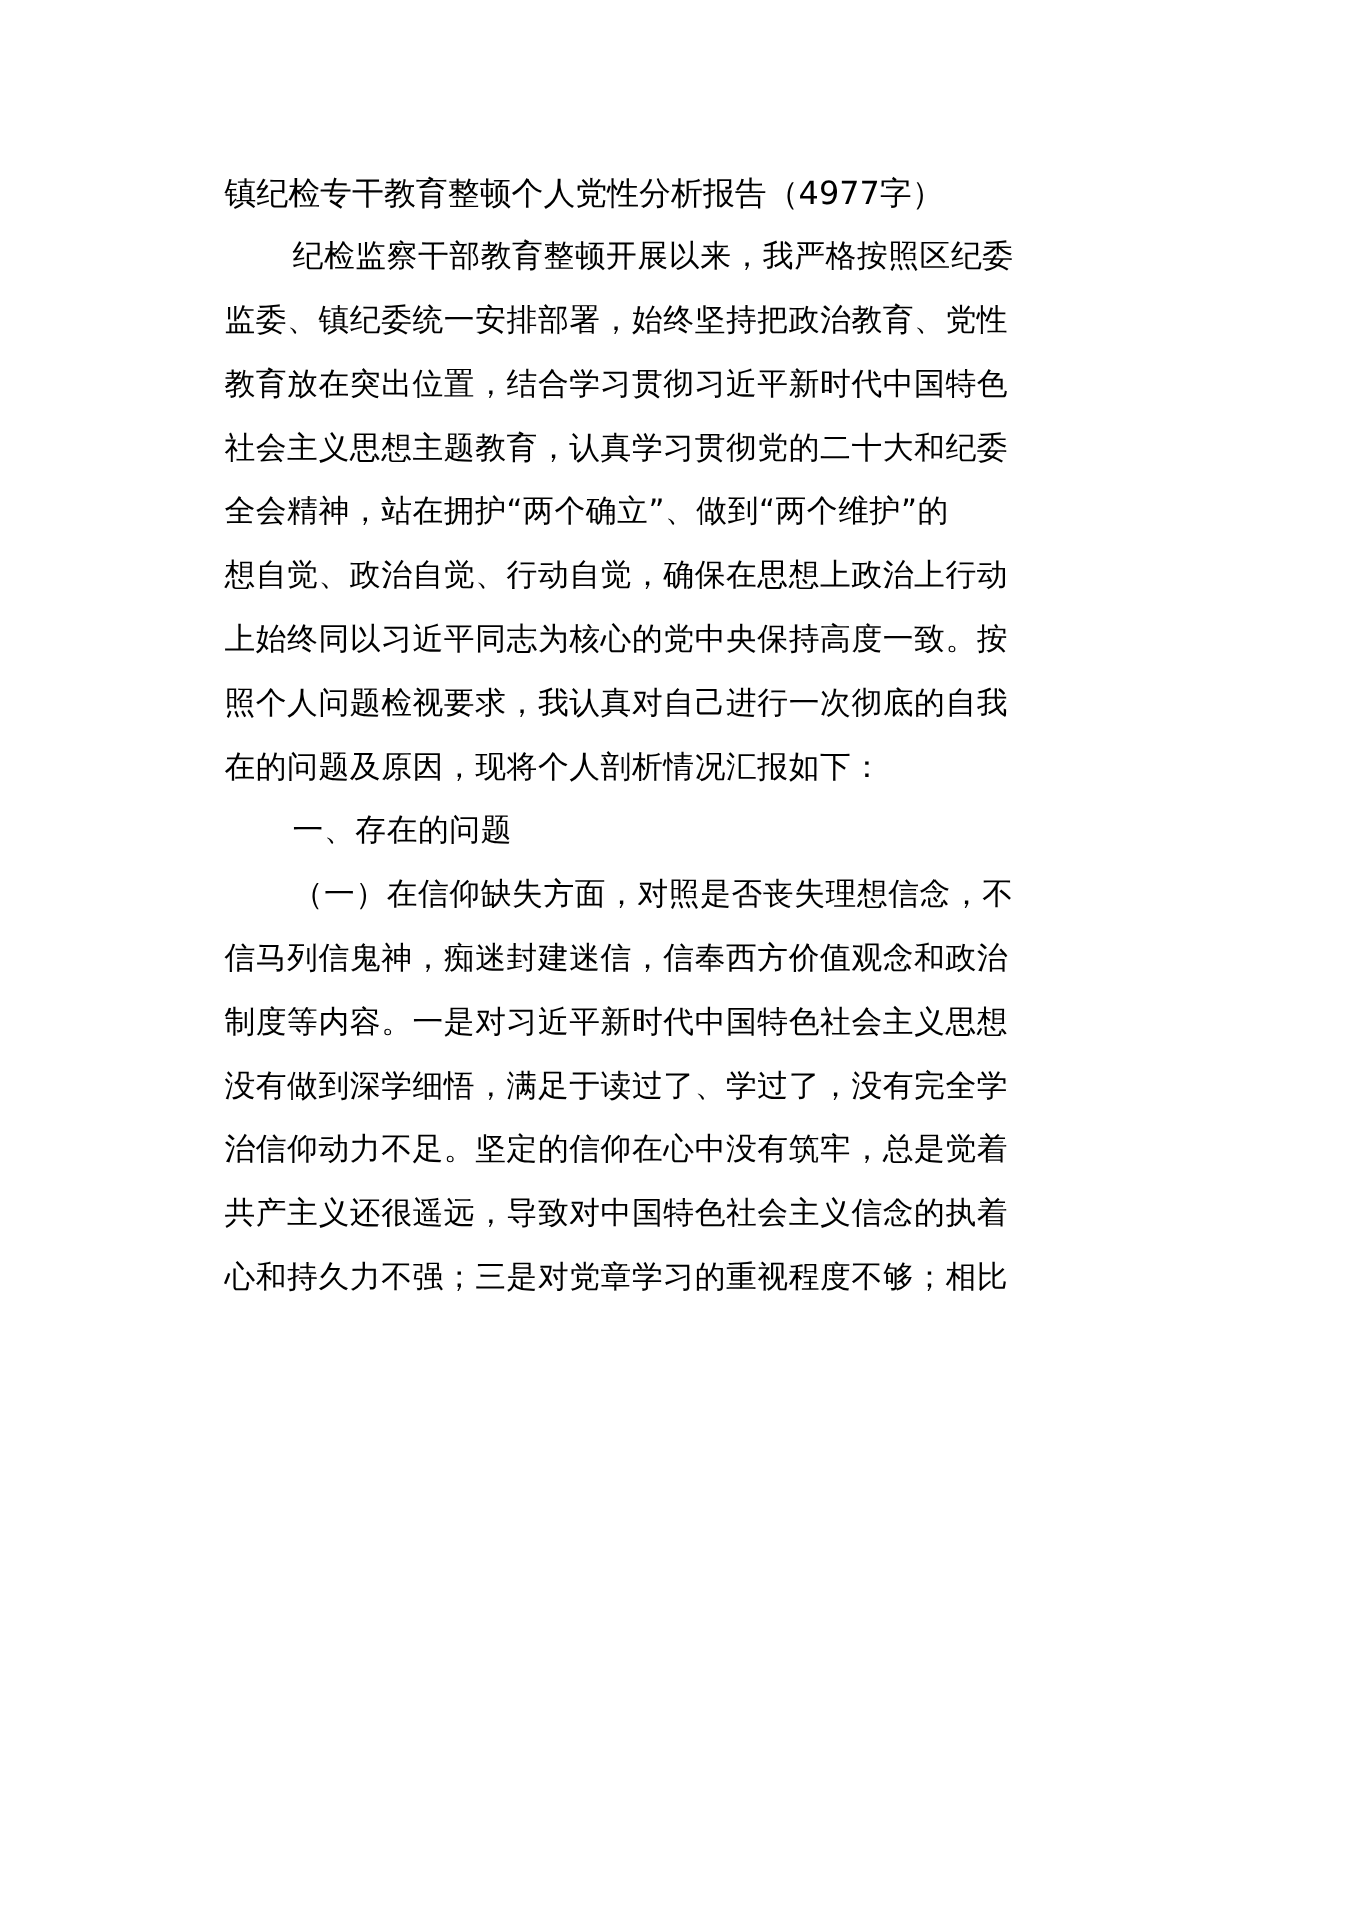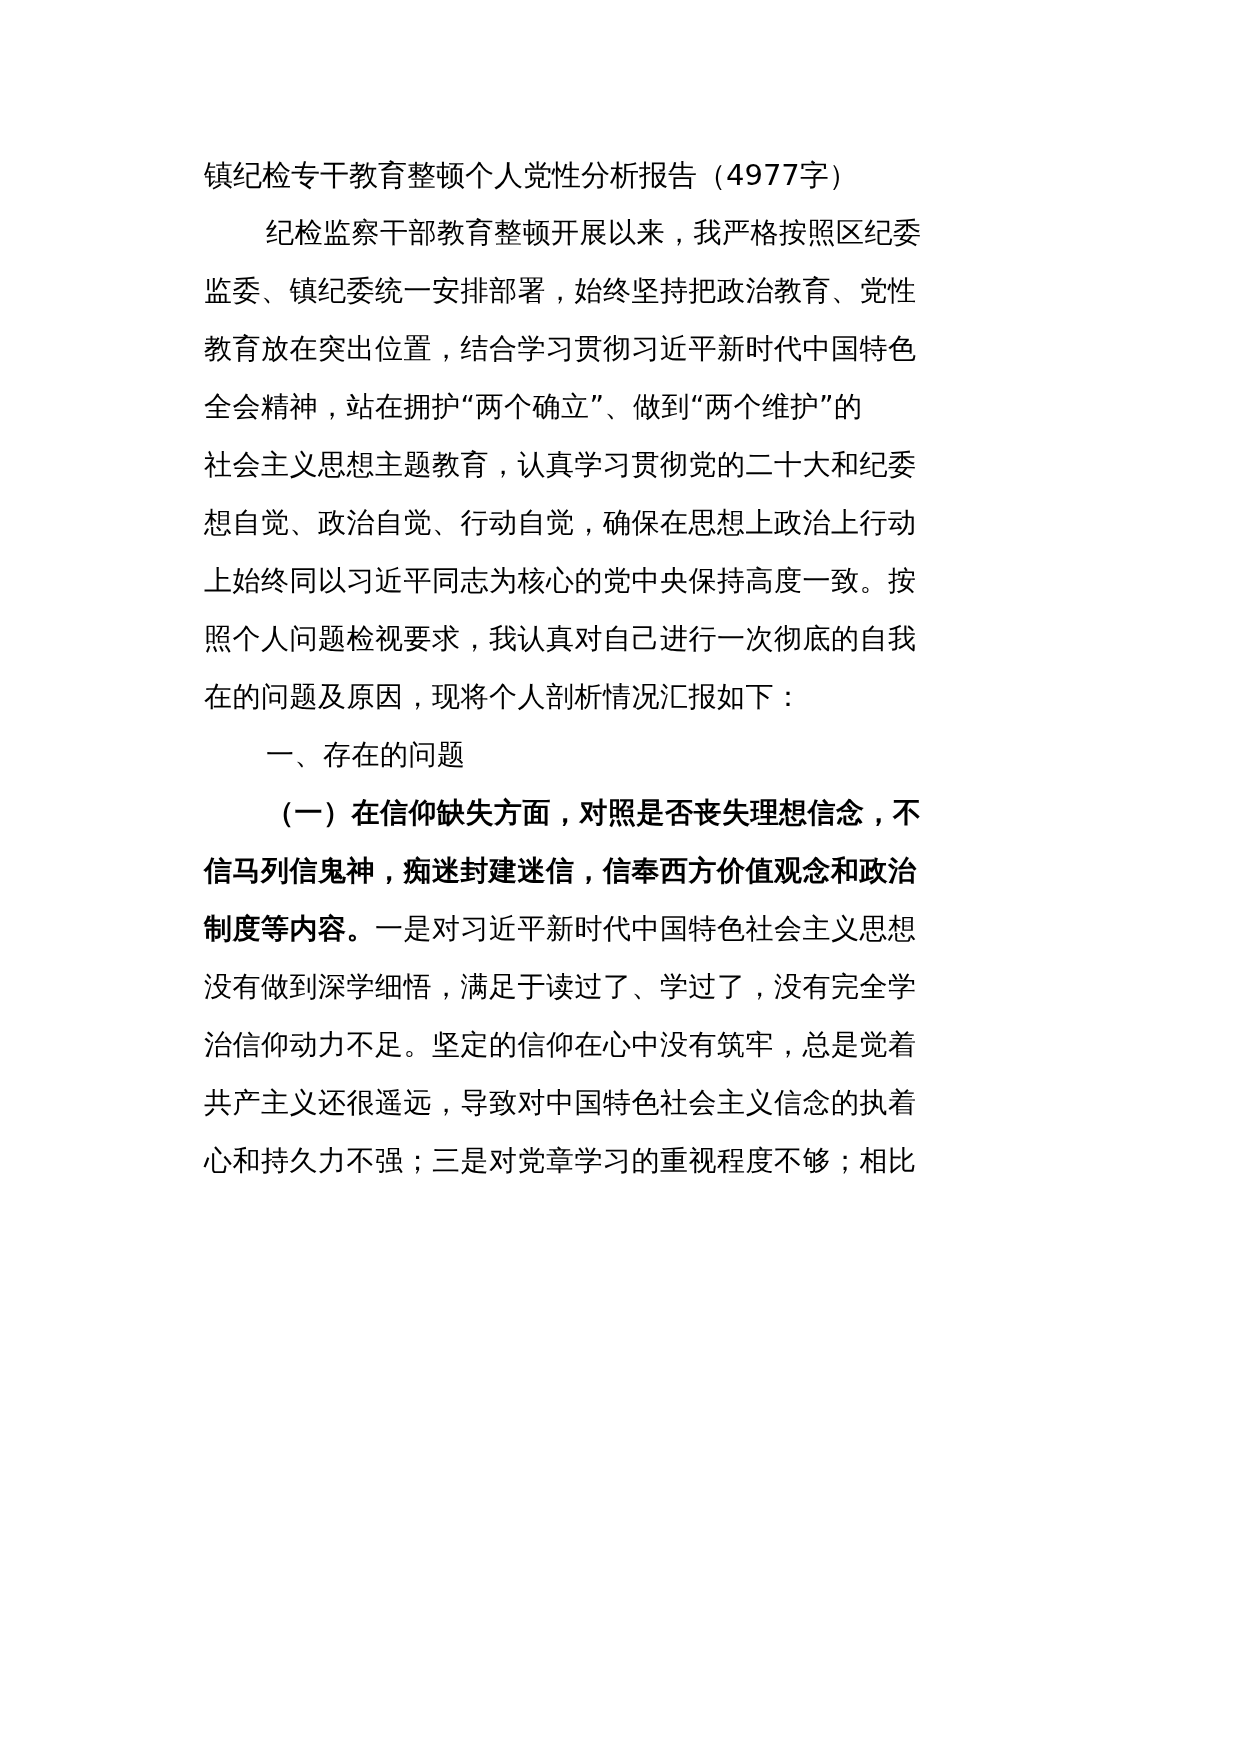--- a/index.html
+++ b/index.html
@@ -2,33 +2,33 @@
 <html><head>
 <meta charset="utf-8">
 <style>
   html, body { margin:0; padding:0; background:#ffffff; }
   body { width:1240px; height:1754px; position:relative; overflow:hidden;
          font-family:"DejaVu Sans", "Liberation Sans", sans-serif; color:#000; }
   .page { position:absolute; left:168px; top:146px; width:775px;margin-left:36px; }
   .line { font-size:28px; line-height:58px; height:58px; white-space:nowrap; letter-spacing:0.5px; }
   .title { font-size:29px; letter-spacing:0; }
   .indent { padding-left:62px; }
-  .bold { font-weight:bold; }
+  .bold { font-weight:normal; }
 </style>
 </head>
 <body>
 
 <div class="page">
   <div class="line title">镇纪检专干教育整顿个人党性分析报告（4977字）</div>
 
   <div class="line indent">纪检监察干部教育整顿开展以来，我严格按照区纪委</div>
   <div class="line">监委、镇纪委统一安排部署，始终坚持把政治教育、党性</div>
   <div class="line">教育放在突出位置，结合学习贯彻习近平新时代中国特色</div>
+  <div class="line">社会主义思想主题教育，认真学习贯彻党的二十大和纪委</div>
   <div class="line">全会精神，站在拥护“两个确立”、做到“两个维护”的</div>
-  <div class="line">社会主义思想主题教育，认真学习贯彻党的二十大和纪委</div>
   <div class="line">想自觉、政治自觉、行动自觉，确保在思想上政治上行动</div>
   <div class="line">上始终同以习近平同志为核心的党中央保持高度一致。按</div>
   <div class="line">照个人问题检视要求，我认真对自己进行一次彻底的自我</div>
   <div class="line">在的问题及原因，现将个人剖析情况汇报如下：</div>
 
   <div class="line indent">一、存在的问题</div>
 
   <div class="line indent bold">（一）在信仰缺失方面，对照是否丧失理想信念，不</div>
   <div class="line bold">信马列信鬼神，痴迷封建迷信，信奉西方价值观念和政治</div>
   <div class="line"><span class="bold">制度等内容。</span><span>一是对习近平新时代中国特色社会主义思想</span></div>

